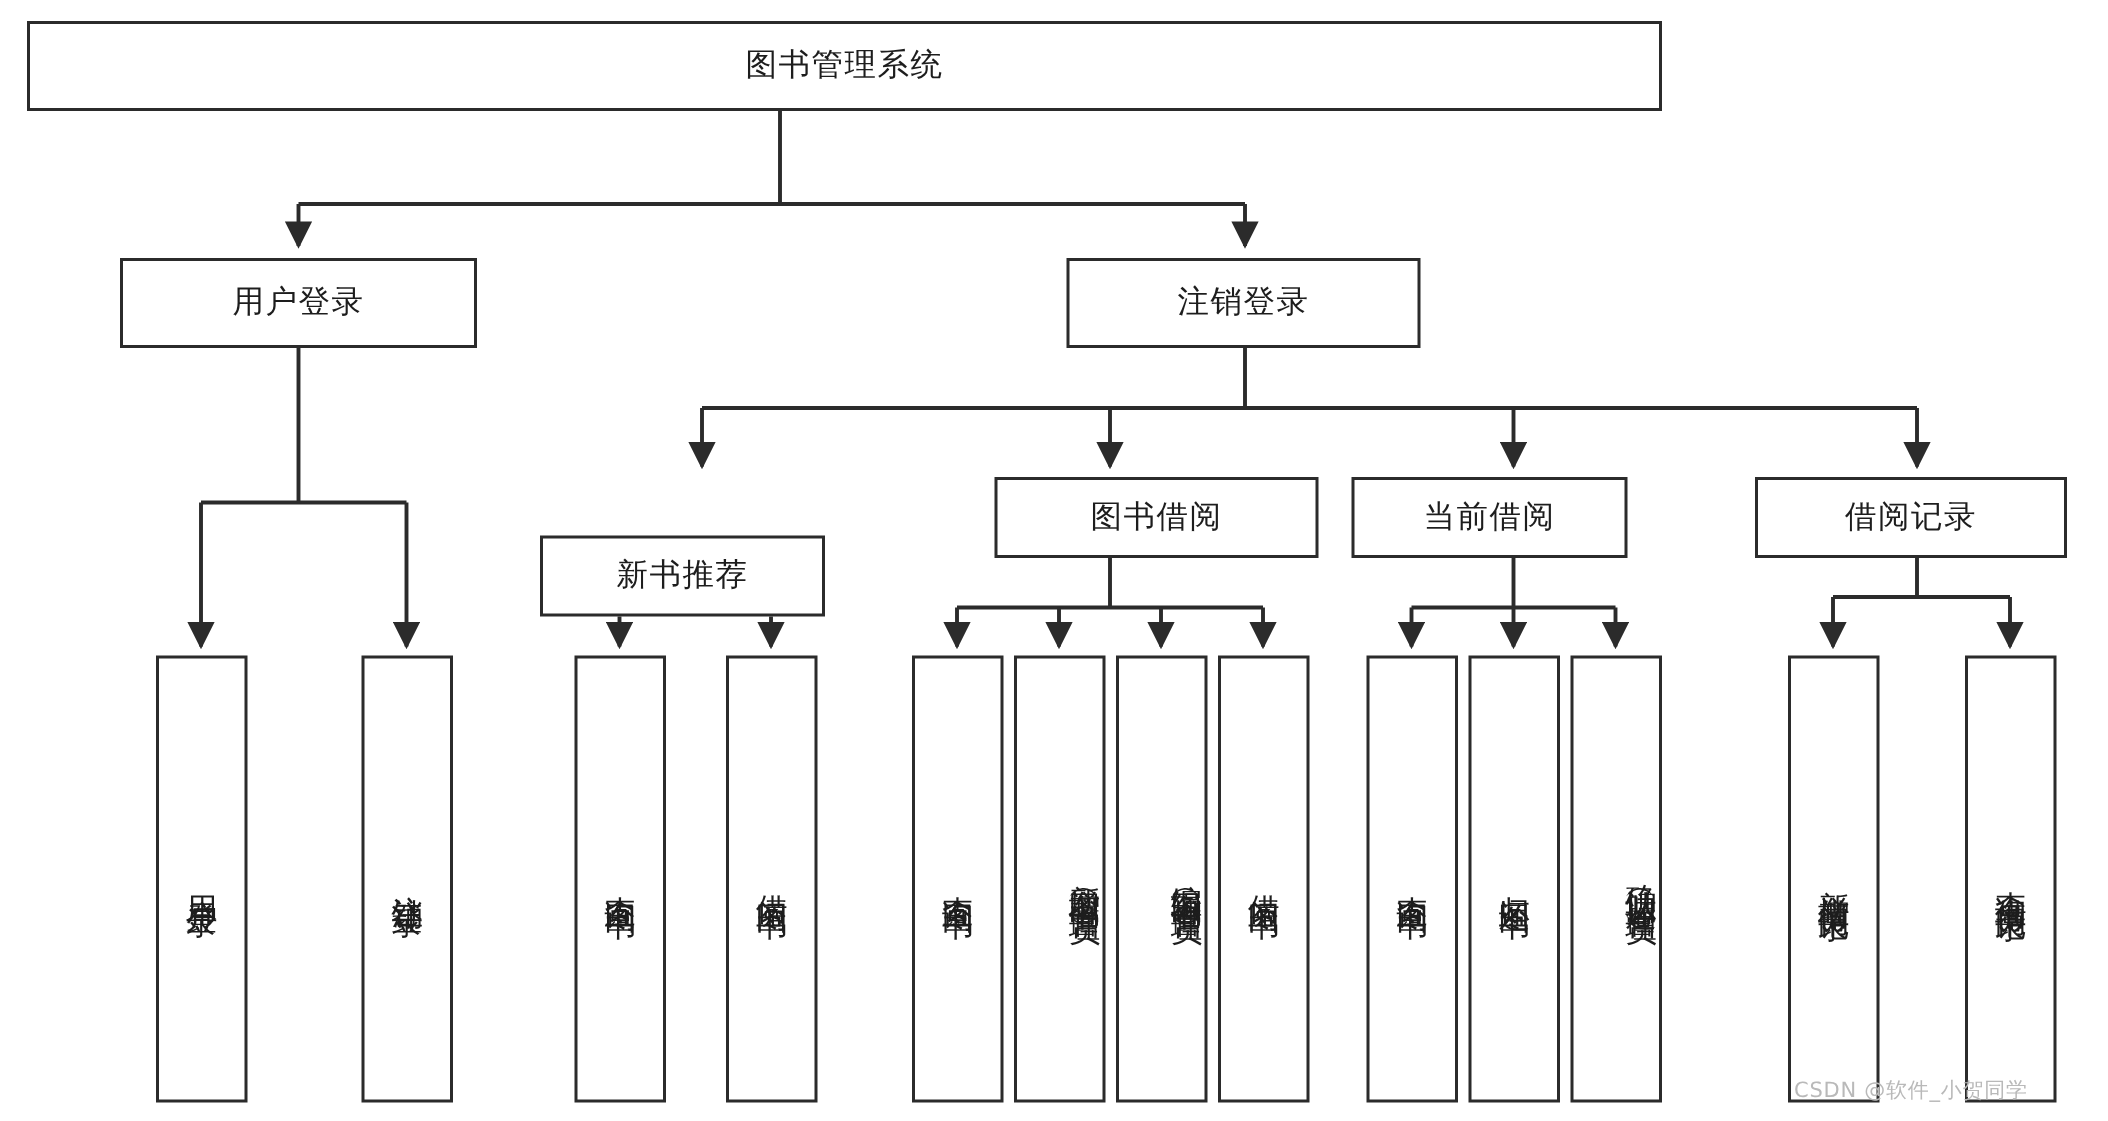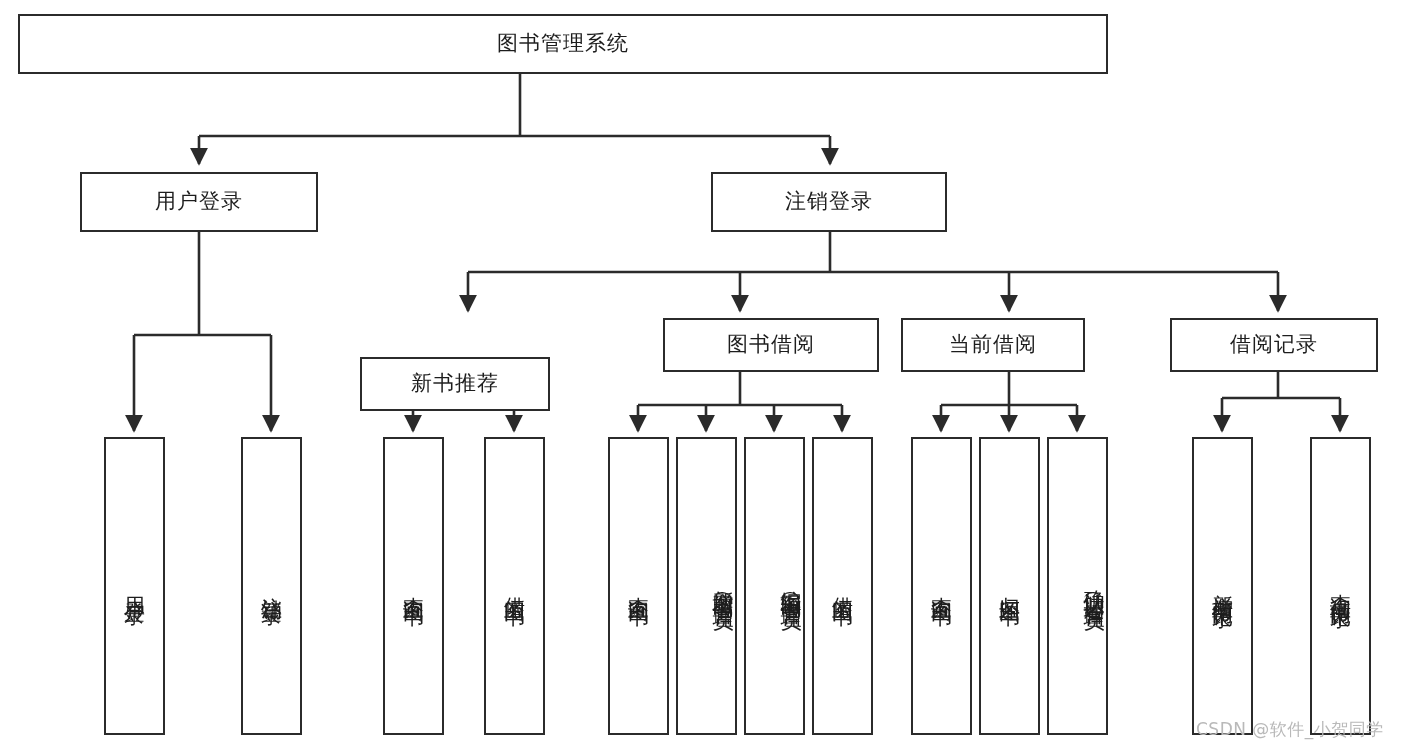--- a/index.html
+++ b/index.html
@@ -52,21 +52,21 @@
     padding: 10px 0;
     align-items: flex-start;
     justify-content: center;
     text-align: center;
   }
   .node-v.centered {
     align-items: center;
   }
   .watermark {
     position: absolute;
-    font-size: 17px;
+    font-size: 14px;
     color: #b9b9b9;
     white-space: nowrap;
     letter-spacing: 0.5px;
   }
 </style>
 </head>
 <body>
 
 <div id="diagram-root">
 

